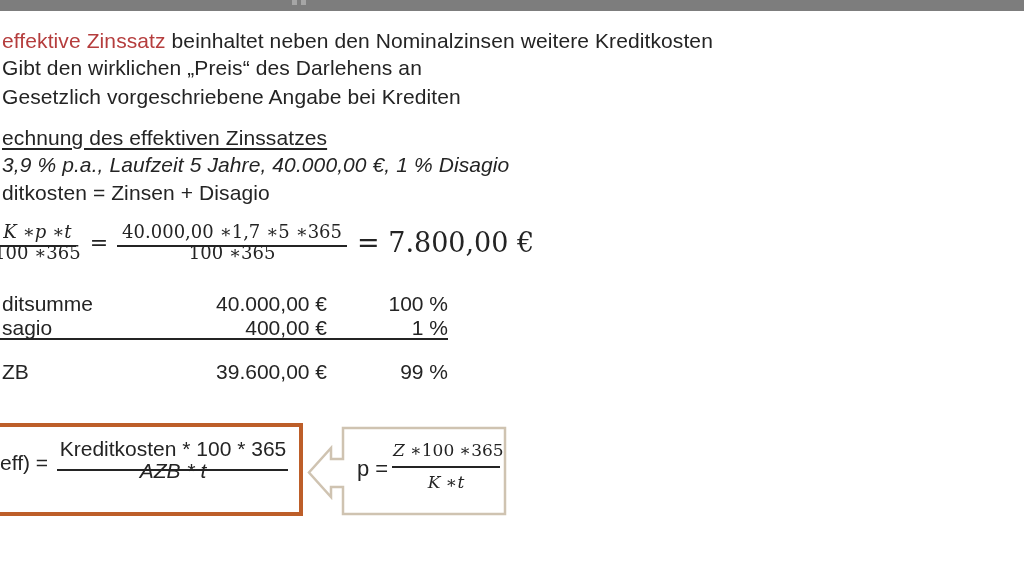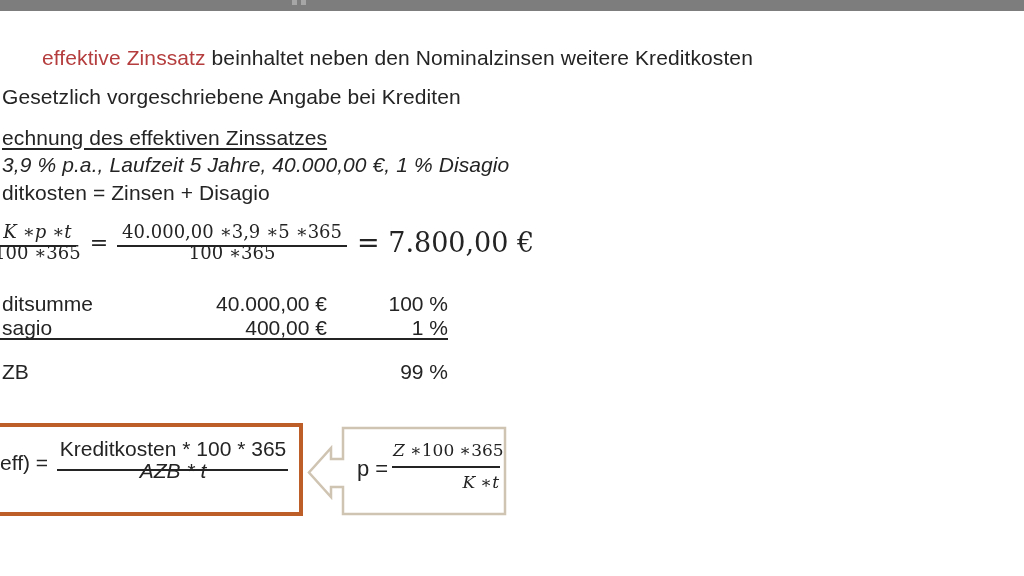--- a/index.html
+++ b/index.html
@@ -33,66 +33,68 @@
   .obox-lhs{position:absolute;left:0px;top:451px;font-size:21px;}
   .obox-num{position:absolute;left:58px;top:437px;width:230px;text-align:center;font-size:21px;}
   .obox-bar{position:absolute;left:57px;top:469px;width:231px;height:2px;background:#242424;}
   .obox-den{position:absolute;left:58px;top:459px;width:230px;text-align:center;font-size:21px;font-style:italic;}
   
   .callout-svg{position:absolute;left:300px;top:420px;}
   .co-lhs{position:absolute;left:357px;top:456px;font-size:22px;}
   .co-num{position:absolute;left:393px;top:440px;width:106px;text-align:center;
     font-family:"DejaVu Serif",serif;font-size:17px;white-space:nowrap;}
   .co-bar{position:absolute;left:392px;top:466px;width:108px;height:2px;background:#242424;}
-  .co-den{position:absolute;left:393px;top:472px;width:106px;text-align:right;
+  .co-den{position:absolute;left:393px;top:472px;width:106px;text-align:center;
     font-family:"DejaVu Serif",serif;font-size:17px;}
   .serif-it{font-style:italic;}
 </style>
 </head>
 <body>
 
 <div class="stage">
 
   <div class="topbar">
     <div class="bar-dot" style="left:292px;"></div>
     <div class="bar-dot" style="left:301px;"></div>
   </div>
 
-  <div class="line" style="top:46px;margin-left:40px;"><span class="red">effektive Zinssatz</span><span> beinhaltet neben den Nominalzinsen weitere Kreditkosten</span></div>
+  <div class="line" style="top:29px;"><span class="red">effektive Zinssatz</span><span> beinhaltet neben den Nominalzinsen weitere Kreditkosten</span></div>
+  <div class="line" style="top:56px;">Gibt den wirklichen „Preis“ des Darlehens an</div>
   <div class="line" style="top:85px;">Gesetzlich vorgeschriebene Angabe bei Krediten</div>
 
   <div class="line heading" style="top:126px;">echnung des effektiven Zinssatzes</div>
   <div class="line italic" style="top:153px;">3,9 % p.a., Laufzeit 5 Jahre, 40.000,00 €, 1 % Disagio</div>
   <div class="line" style="top:181px;">ditkosten = Zinsen + Disagio</div>
 
   <div class="formula-row">
     <span class="frac">
       <span class="num serif-it">K ∗p ∗t</span><br>
       <span class="den">100 ∗365</span>
     </span>
     <span class="eq">=</span>
     <span class="frac">
-      <span class="num">40.000,00 ∗3,9 ∗5 ∗365</span><br>
+      <span class="num">40.000,00 ∗1,7 ∗5 ∗365</span><br>
       <span class="den">100 ∗365</span>
     </span>
     <span class="result">= 7.800,00 €</span>
   </div>
 
   <div class="trow" style="top:292px;">
     <span class="c1">ditsumme</span>
     <span class="c2">40.000,00 €</span>
     <span class="c3">100 %</span>
   </div>
   <div class="trow rule" style="top:316px;height:22px;">
     <span class="c1">sagio</span>
     <span class="c2">400,00 €</span>
     <span class="c3">1 %</span>
   </div>
   <div class="trow" style="top:344px;margin-top:16px;">
     <span class="c1">ZB</span>
+    <span class="c2">39.600,00 €</span>
     <span class="c3">99 %</span>
   </div>
 
 
   <div class="obox"></div>
   <div class="obox-lhs">eff) =</div>
   <div class="obox-num">Kreditkosten * 100 * 365</div>
   <div class="obox-bar"></div>
   <div class="obox-den">AZB * t</div>
 

